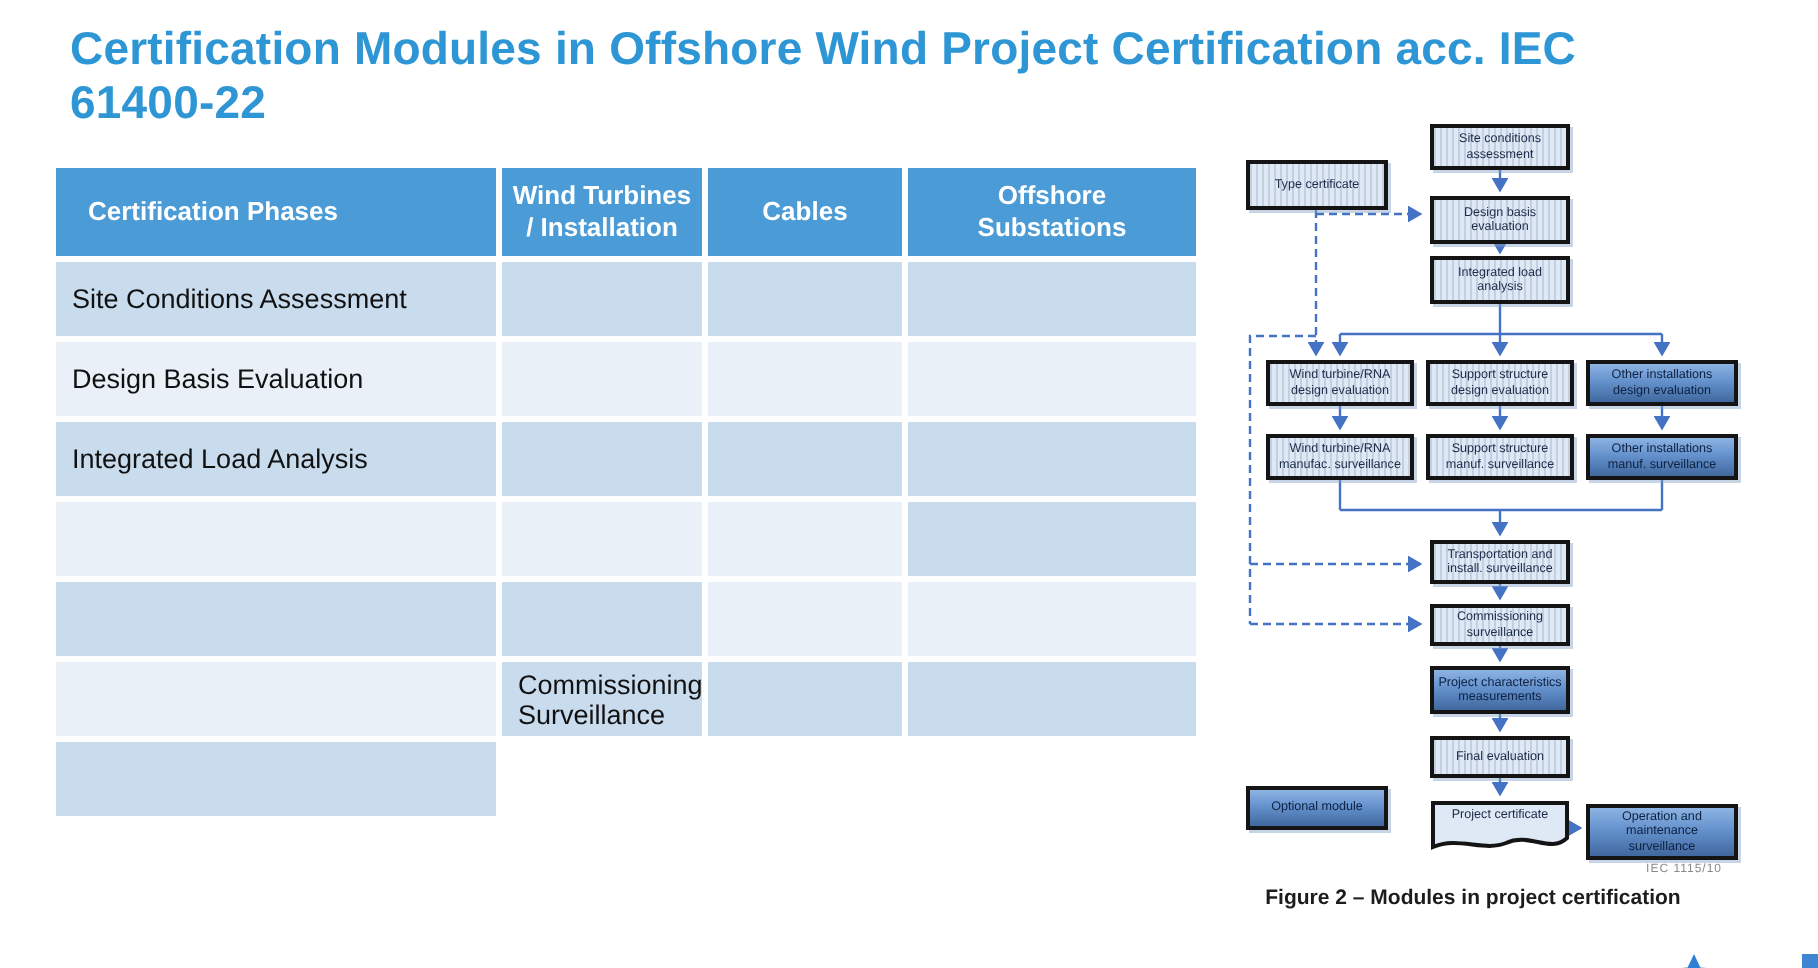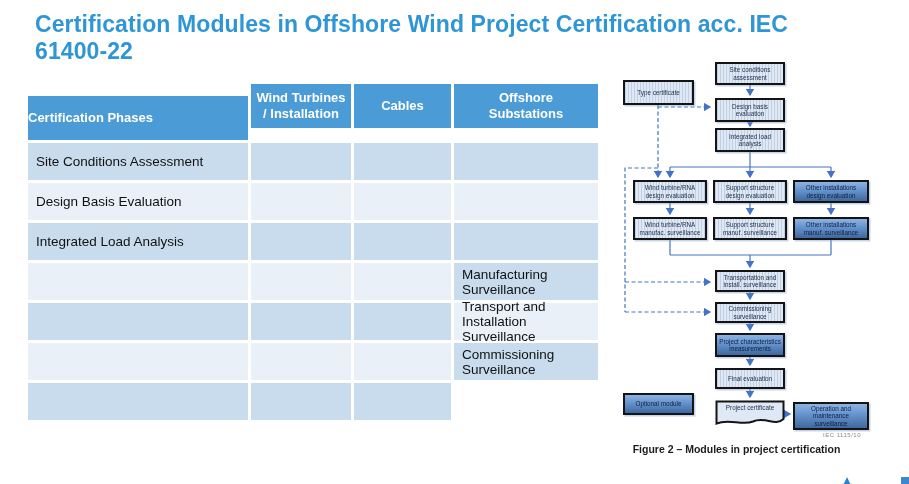--- a/index.html
+++ b/index.html
@@ -16,21 +16,21 @@
   .cert-table{
     position:absolute;left:28px;top:84px;width:573px;
     display:grid;grid-template-columns:220px 100px 97px 144px;
     column-gap:3px;row-gap:3px;background:#ffffff;
   }
   .th{
     background:#4a9bd6;color:#ffffff;font-weight:bold;font-size:13px;
     height:44px;display:flex;align-items:center;justify-content:center;
     text-align:center;white-space:pre-line;line-height:1.25;
   }
-  .th.first{justify-content:flex-start;text-align:left;padding-left:0;margin-top:12px;}
+  .th.first{justify-content:flex-start;text-align:left;padding-left:16px;}
   .td{
     height:37px;display:flex;align-items:center;font-size:13.5px;color:#111111;
   }
   .td.label{padding-left:8px;}
   .row-dark{background:#c9dcee;}
   .row-light{background:#e9f0f8;}
   .td.blank{background:#ffffff;}
   
   .flowchart{position:absolute;left:612px;top:55px;width:297px;height:410px;}
   .flowchart svg.connectors{position:absolute;left:0;top:0;}
@@ -90,26 +90,24 @@
 
   <div class="td label row-dark">Integrated Load Analysis</div>
   <div class="td row-dark"></div>
   <div class="td row-dark"></div>
   <div class="td row-dark"></div>
 
   <div class="td row-light"></div>
   <div class="td row-light"></div>
   <div class="td row-light"></div>
 
-  <div class="td label row-dark">Manufacturing Surveillance</div>
   <div class="td row-dark"></div>
   <div class="td row-dark"></div>
   <div class="td row-dark"></div>
 
-  <div class="td label row-light">Transport and Installation Surveillance</div>
   <div class="td row-light"></div>
   <div class="td row-light"></div>
   <div class="td row-light"></div>
 
   <div class="td label row-dark">Commissioning Surveillance</div>
   <div class="td row-dark"></div>
   <div class="td row-dark"></div>
   <div class="td row-dark"></div>
 
   <div class="td blank"></div>

